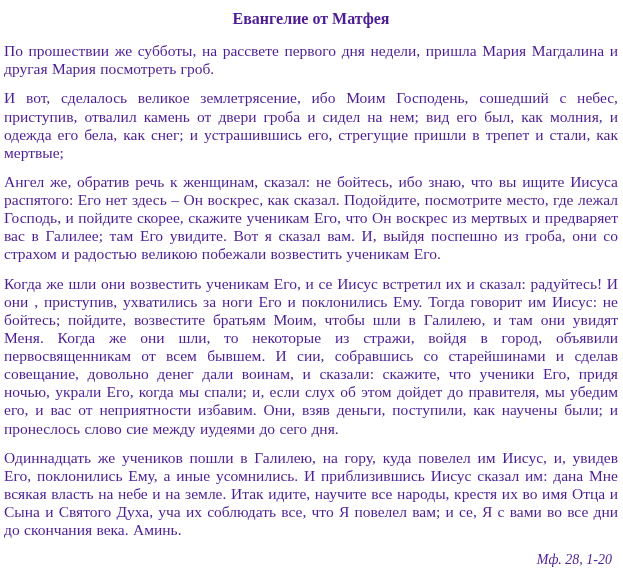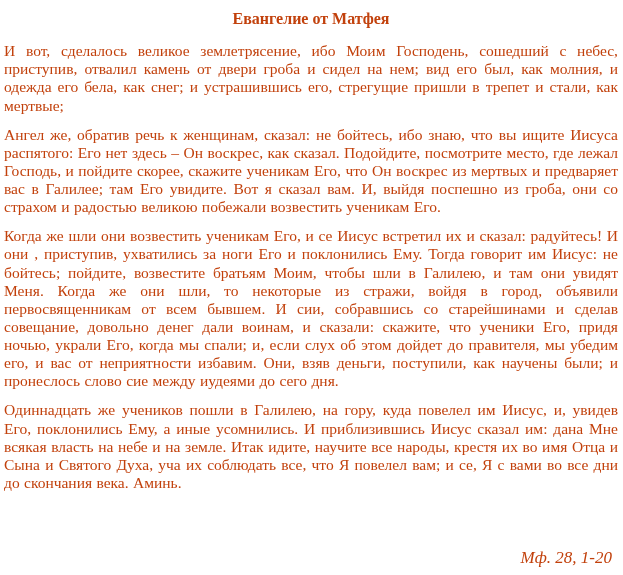--- a/index.html
+++ b/index.html
@@ -6,21 +6,21 @@
     margin: 0;
     padding: 0;
     background: #ffffff;
   }
   .page {
     position: relative;
     width: 623px;
     height: 575px;
     box-sizing: border-box;
     background: #ffffff;
-    color: #c2410c;
+    color: #4c1d95;
     font-family: "Liberation Serif", "DejaVu Serif", serif;
     padding: 6px 5px 0 4px;
     overflow: hidden;
   }
   .title {
     font-size: 16px;
     font-weight: bold;
     text-align: center;
     margin: 3px 0 14px 0;
     line-height: 1.2;
@@ -30,29 +30,30 @@
     line-height: 1.17;
     text-align: justify;
     margin: 0 0 11px 0;
     word-spacing: 0.5px;
   }
   .reference {
     position: absolute;
     right: 11px;
     bottom: 7px;
     font-style: italic;
-    font-size: 17px;
+    font-size: 14px;
   }
 </style>
 </head>
 <body>
 
 <div class="page">
   <h1 class="title">Евангелие от Матфея</h1>
 
+  <p class="para">По прошествии же субботы, на рассвете первого дня недели, пришла Мария Магдалина и другая Мария посмотреть гроб.</p>
 
   <p class="para">И вот, сделалось великое землетрясение, ибо Моим Господень, сошедший с небес, приступив, отвалил камень от двери гроба и сидел на нем; вид его был, как молния, и одежда его бела, как снег; и устрашившись его, стрегущие пришли в трепет и стали, как мертвые;</p>
 
   <p class="para">Ангел же, обратив речь к женщинам, сказал: не бойтесь, ибо знаю, что вы ищите Иисуса распятого: Его нет здесь – Он воскрес, как сказал. Подойдите, посмотрите место, где лежал Господь, и пойдите скорее, скажите ученикам Его, что Он воскрес из мертвых и предваряет вас в Галилее; там Его увидите. Вот я сказал вам. И, выйдя поспешно из гроба, они со страхом и радостью великою побежали возвестить ученикам Его.</p>
 
   <p class="para">Когда же шли они возвестить ученикам Его, и се Иисус встретил их и сказал: радуйтесь! И они , приступив, ухватились за ноги Его и поклонились Ему. Тогда говорит им Иисус: не бойтесь; пойдите, возвестите братьям Моим, чтобы шли в Галилею, и там они увидят Меня. Когда же они шли, то некоторые из стражи, войдя в город, объявили первосвященникам от всем бывшем. И сии, собравшись со старейшинами и сделав совещание, довольно денег дали воинам, и сказали: скажите, что ученики Его, придя ночью, украли Его, когда мы спали; и, если слух об этом дойдет до правителя, мы убедим его, и вас от неприятности избавим. Они, взяв деньги, поступили, как научены были; и пронеслось слово сие между иудеями до сего дня.</p>
 
   <p class="para">Одиннадцать же учеников пошли в Галилею, на гору, куда повелел им Иисус, и, увидев Его, поклонились Ему, а иные усомнились. И приблизившись Иисус сказал им: дана Мне всякая власть на небе и на земле. Итак идите, научите все народы, крестя их во имя Отца и Сына и Святого Духа, уча их соблюдать все, что Я повелел вам; и се, Я с вами во все дни до скончания века. Аминь.</p>
 
   <div class="reference">Мф. 28, 1-20</div>

